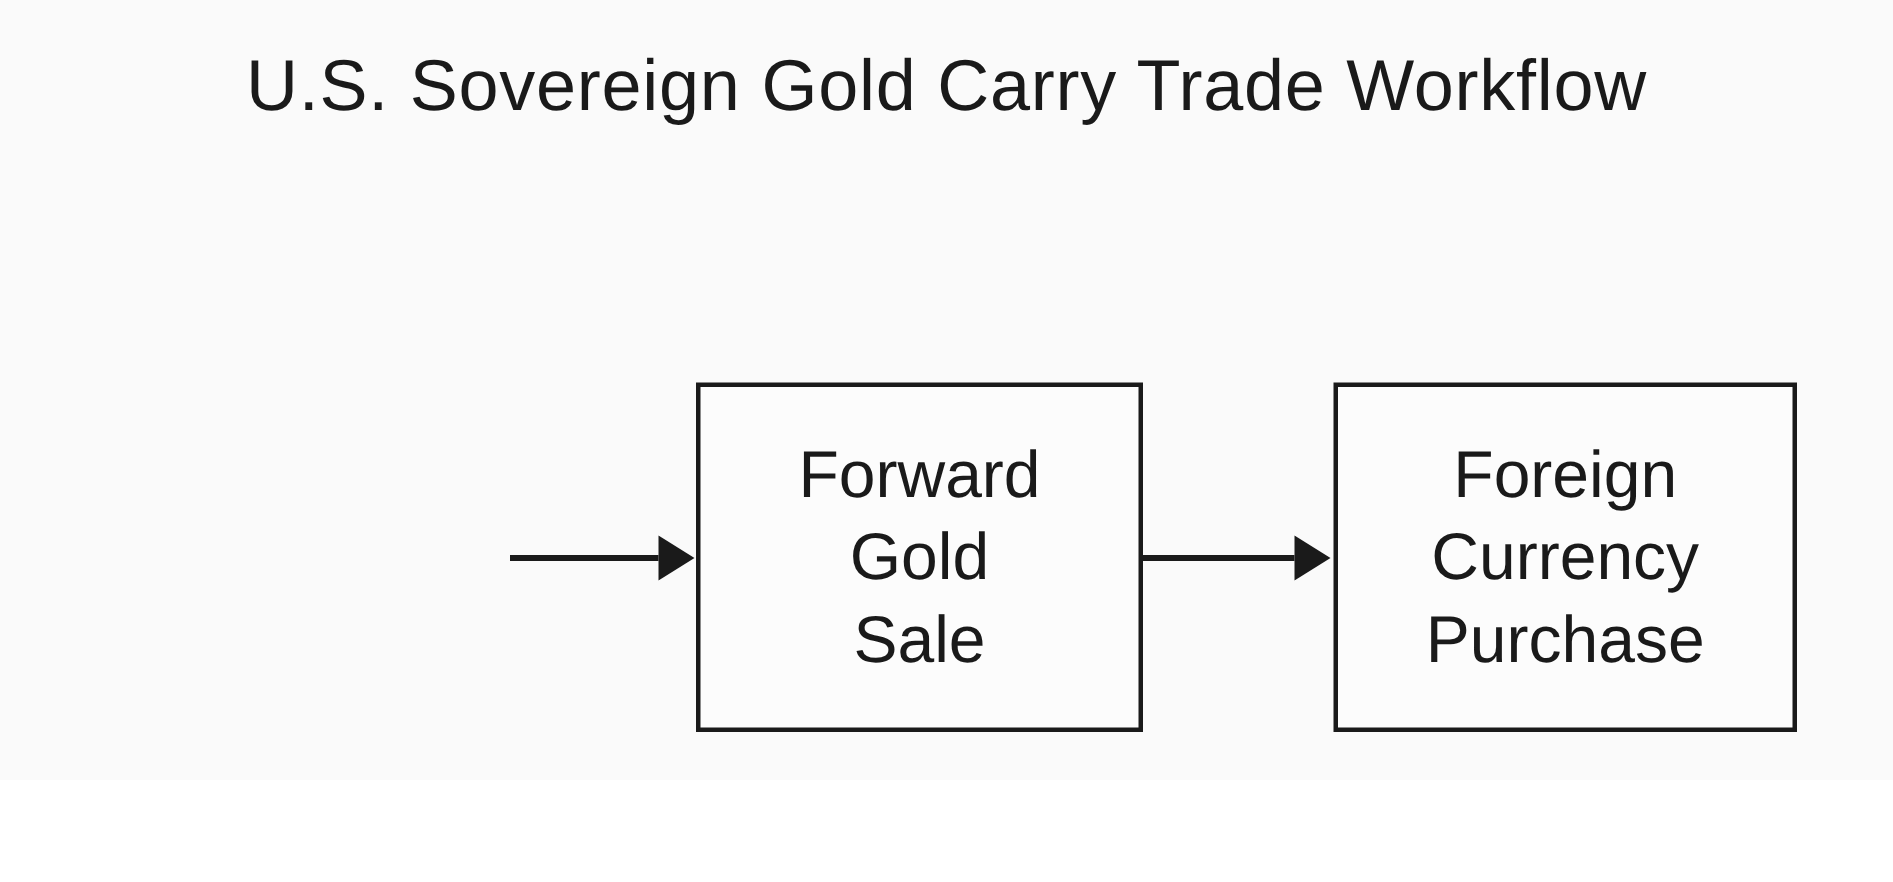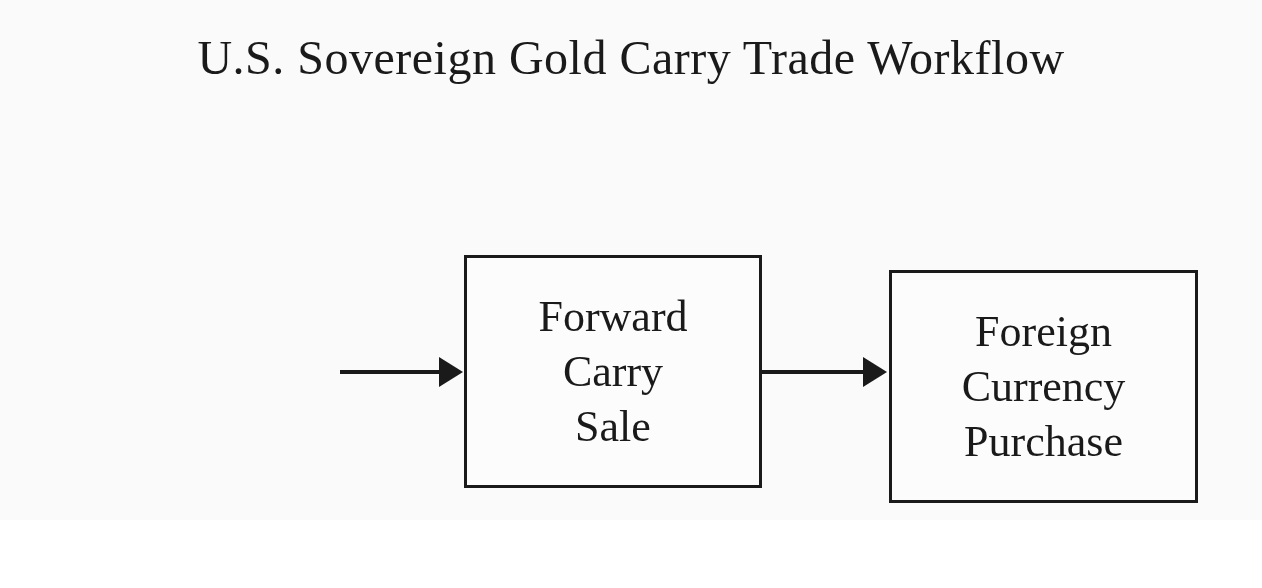--- a/index.html
+++ b/index.html
@@ -1,20 +1,20 @@
 <!DOCTYPE html>
 <html><head>
 <meta charset="utf-8">
 <style>
   html,body{margin:0;padding:0;}
   .canvas{
     position:relative;
     width:1262px;height:520px;
     background:var(--bg,#fafafa);
-    font-family:Liberation Serif, serif;
+    font-family:Liberation Sans, sans-serif;
     color:var(--ink,#1a1a1a);
     overflow:hidden;
   }
   .title{
     position:absolute;
     top:30px;left:0;width:100%;
     text-align:center;
     font-size:48px;
     letter-spacing:0.5px;
     color:var(--ink,#1a1a1a);
@@ -26,21 +26,21 @@
     border:3px solid var(--ink,#1a1a1a);
     background:var(--boxfill,#fcfcfc);
     display:flex;align-items:center;justify-content:center;
     text-align:center;
     font-size:44px;
     line-height:1.25;
     white-space:pre-line;
   }
   .node-1{left:56px;width:284px;}
   .node-2{left:464px;width:298px;}
-  .node-3{left:889px;width:309px;margin-top:15px;}
+  .node-3{left:889px;width:309px;}
   .arrow{position:absolute;}
   .arrow .shaft{
     position:absolute;top:370px;height:4px;
     background:var(--ink,#1a1a1a);
   }
   .arrow .head{
     position:absolute;top:357px;width:0;height:0;
     border-left:24px solid var(--ink,#1a1a1a);
     border-top:15px solid transparent;
     border-bottom:15px solid transparent;
@@ -57,21 +57,21 @@
 
   <div class="title">U.S. Sovereign Gold Carry Trade Workflow</div>
 
 
   <div class="arrow arrow-1">
     <div class="shaft"></div>
     <div class="head"></div>
   </div>
 
   <div class="node node-2">Forward
-Carry
+Gold
 Sale</div>
 
   <div class="arrow arrow-2">
     <div class="shaft"></div>
     <div class="head"></div>
   </div>
 
   <div class="node node-3">Foreign
 Currency
 Purchase</div>

